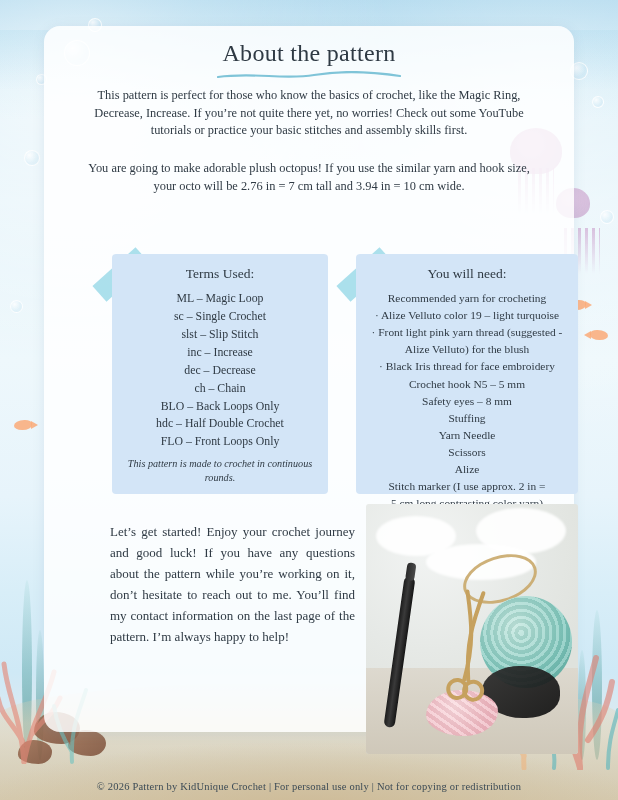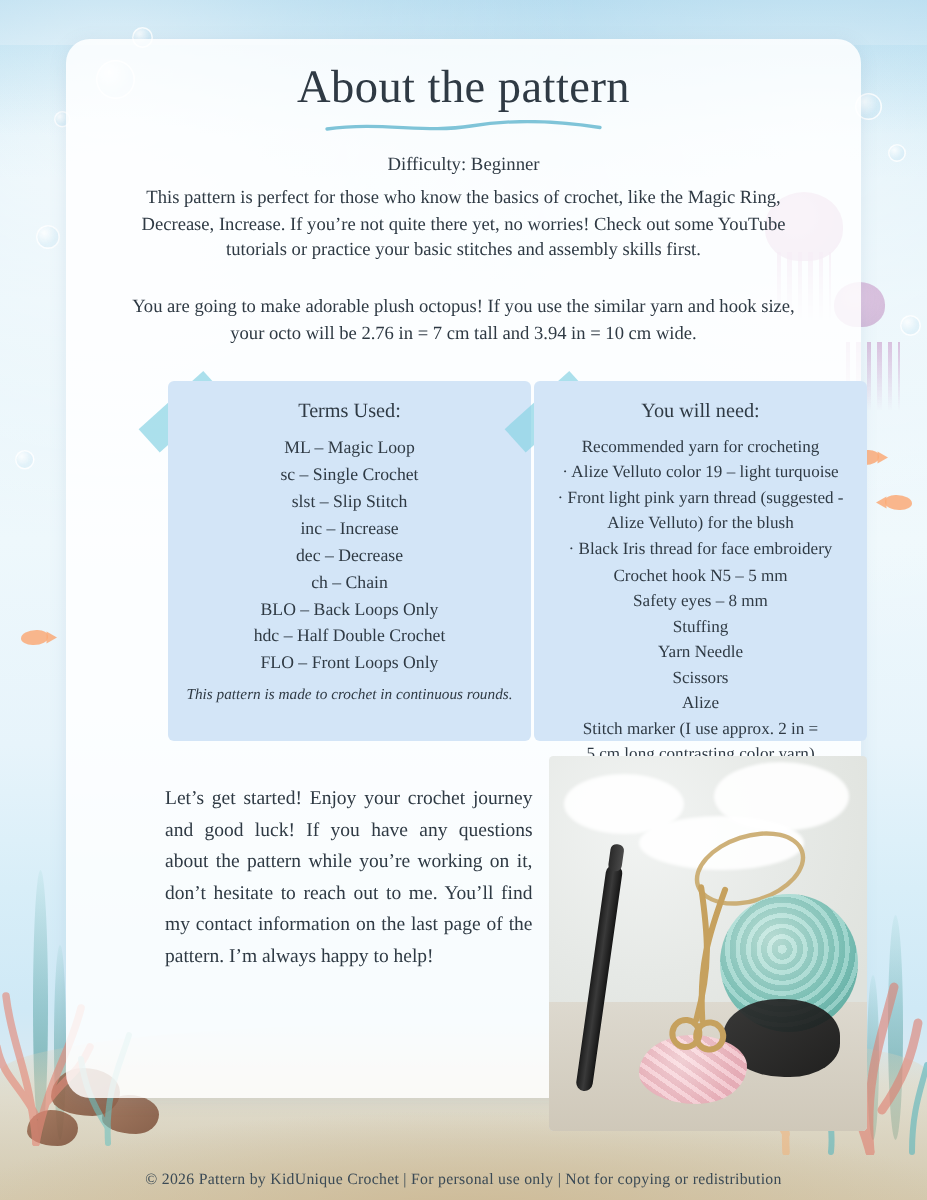--- a/index.html
+++ b/index.html
@@ -127,21 +127,21 @@
     top: 26px;
     width: 530px;
     height: 706px;
     background: rgba(255,255,255,0.84);
     border-radius: 16px;
     box-shadow: 0 2px 12px rgba(90,130,160,0.13);
   }
 
   .title {
     text-align: center;
-    font-size: 31px;
+    font-size: 24px;
     color: #2f3a44;
     letter-spacing: 0.3px;
     margin-top: 14px;
   }
   .title-underline {
     display: block;
     margin: 4px auto 0;
     width: 190px;
     height: 10px;
   }
@@ -170,21 +170,21 @@
   }
 
   
   .box {
     position: absolute;
     background: #d3e5f7;
     border-radius: 4px;
     color: #2f3a44;
     text-align: center;
   }
-  .box-terms { left: 68px; top: 228px; width: 242px; height: 240px; }
+  .box-terms { left: 68px; top: 228px; width: 216px; height: 240px; }
   .box-need  { left: 312px; top: 228px; width: 222px; height: 240px; }
 
   .box h3 {
     margin: 12px 0 8px;
     font-size: 13.5px;
     font-weight: normal;
   }
   .box ul {
     list-style: none;
     margin: 0;
@@ -398,21 +398,20 @@
     </svg>
   </div>
 
   <div class="card">
 
     <div class="title">About the pattern</div>
     <svg class="title-underline" viewBox="0 0 190 10">
       <path d="M4 6 C 40 1, 70 9, 100 4 S 160 1, 186 5" fill="none" stroke="#7fc4d8" stroke-width="2.2" stroke-linecap="round"></path>
     </svg>
 
-    <div class="difficulty">Difficulty: Beginner</div>
 
     <div class="intro">This pattern is perfect for those who know the basics of crochet, like the Magic Ring, Decrease, Increase. If you’re not quite there yet, no worries! Check out some YouTube tutorials or practice your basic stitches and assembly skills first.</div>
 
     <div class="intro2">You are going to make adorable plush octopus! If you use the similar yarn and hook size, your octo will be 2.76 in = 7 cm tall and 3.94 in = 10 cm wide.</div>
 
     <div class="tape t1"></div>
     <div class="box box-terms">
       <h3>Terms Used:</h3>
       <ul>
         <li>ML – Magic Loop</li>

